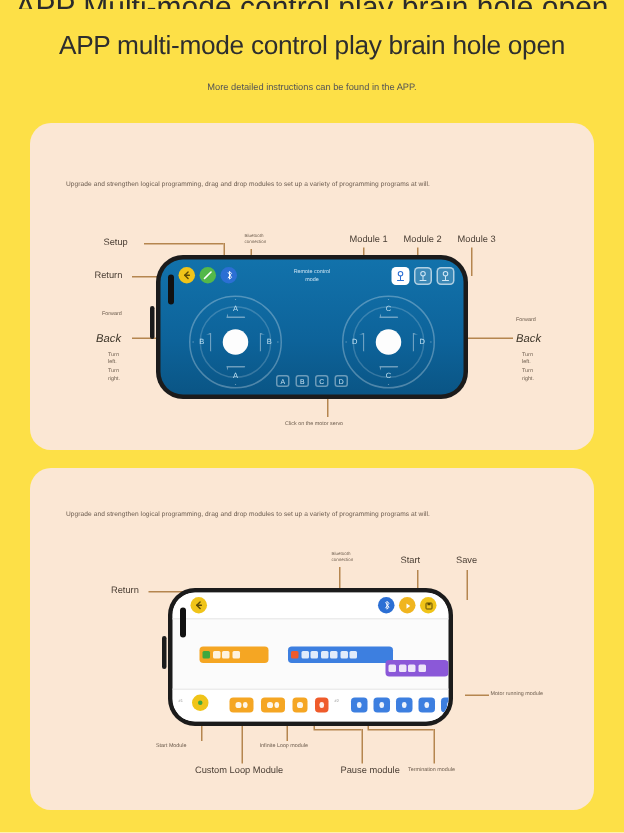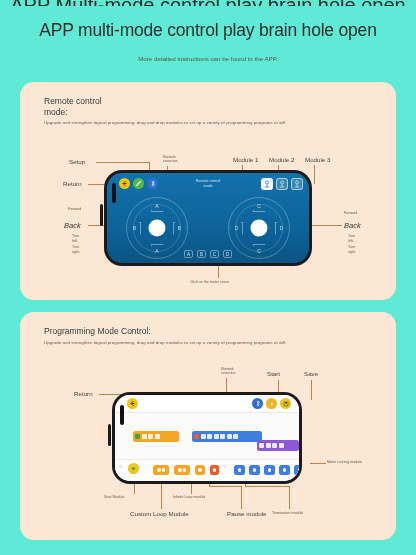--- a/index.html
+++ b/index.html
@@ -2,21 +2,21 @@
 <html><head>
 <meta charset="utf-8">
 <style>
   * { box-sizing: border-box; margin: 0; padding: 0; }
   html, body {
     width: 416px; height: 555px;
     background: #ffffff;
     font-family: "Liberation Sans", sans-serif;
     overflow: hidden;
   }
-  .page { position: relative; width: 416px; height: 555px; background: #5eead4; }
+  .page { position: relative; width: 416px; height: 555px; background: #fde047; }
 
   
   .clipped-line {
     position: absolute; top: -6px; left: 0; width: 416px;
     text-align: center;
     font-size: 20px; color: #2b2b2b; white-space: nowrap;
     overflow: hidden; height: 12px;
   }
   .main-title {
     position: absolute; top: 20px; left: 0; width: 416px;
@@ -176,22 +176,20 @@
 
 <div class="page">
 
   <div class="clipped-line">APP Multi-mode control play brain hole open</div>
 
   <div class="main-title">APP multi-mode control play brain hole open</div>
   <div class="sub-title">More detailed instructions can be found in the APP.</div>
 
   <div class="card" id="card-remote">
 
-    <div class="card-title" style="white-space:pre-line">Remote control
-mode:</div>
     <div class="card-desc" id="remote-desc">Upgrade and strengthen logical programming, drag and drop modules to set up a variety of programming programs at will.</div>
 
     <div class="lbl med" style="left:49px; top:76px;">Setup</div>
     <div class="leader h" style="left:76px; top:80px; width:53px;"></div>
     <div class="leader v" style="left:129px; top:80px; height:22px;"></div>
 
     <div class="lbl tiny" style="left:143px; top:74px; white-space:pre-line">Bluetooth
 connection</div>
     <div class="leader v" style="left:147px; top:84px; height:18px;"></div>
 
@@ -316,21 +314,20 @@
       <div class="abcd-row" style="left:50%; bottom:5px; transform:translateX(-50%);">
         <div class="abcd">A</div>
         <div class="abcd">B</div>
         <div class="abcd">C</div>
         <div class="abcd">D</div>
       </div>
     </div>
   </div>
 
   <div class="card" id="card-prog">
-    <div class="card-title">Programming Mode Control:</div>
     <div class="card-desc" id="prog-desc">Upgrade and strengthen logical programming, drag and drop modules to set up a variety of programming programs at will.</div>
 
     <div class="lbl med" style="left:54px; top:78px;">Return</div>
     <div class="leader h" style="left:79px; top:82px; width:35px;"></div>
 
     <div class="lbl tiny" style="left:201px; top:56px; white-space:pre-line">Bluetooth
 connection</div>
     <div class="leader v" style="left:206px; top:66px; height:17px;"></div>
     <div class="leader h" style="left:206px; top:82px; width:39px;"></div>
 

